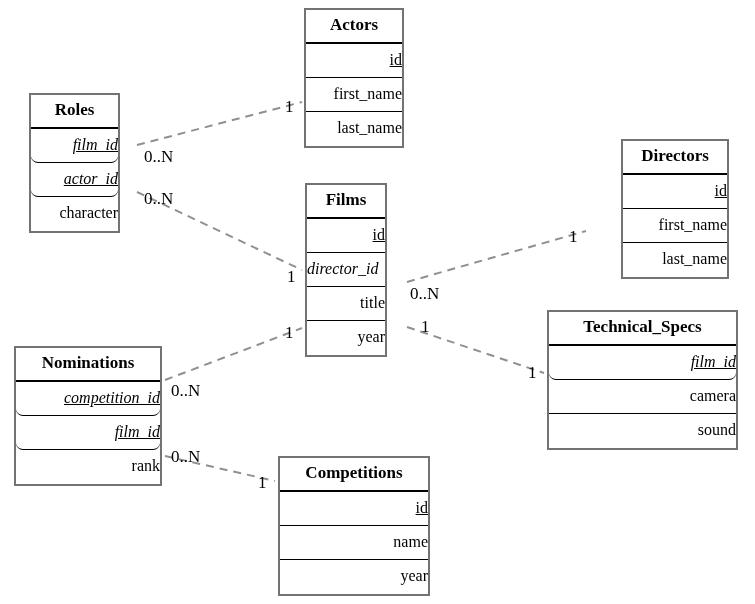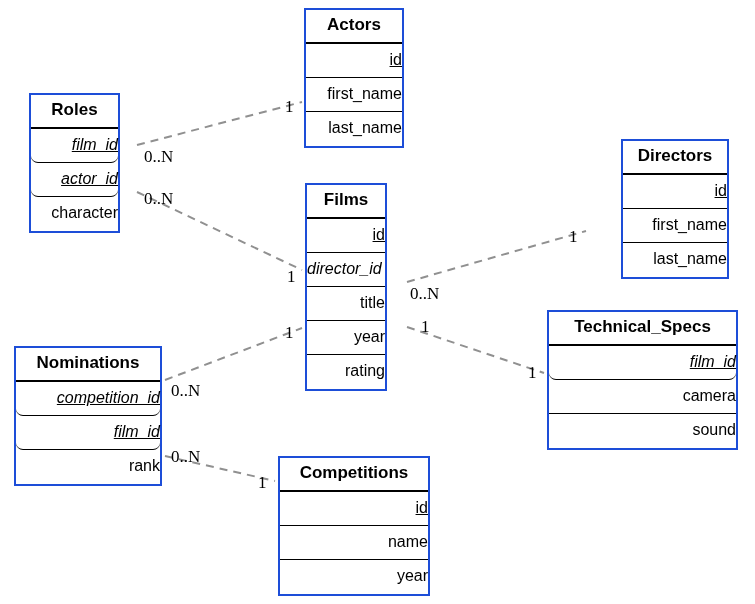--- a/index.html
+++ b/index.html
@@ -19,22 +19,23 @@
     position: absolute;
     left: 0;
     top: 0;
     width: 755px;
     height: 604px;
     pointer-events: none;
   }
   .entity {
     position: absolute;
     box-sizing: border-box;
-    border: 2px solid #1d4ed8;
+    border: 2px solid #737373;
     background: #737373;
+    font-family: Liberation Serif, serif;
   }
   .entity-title {
     box-sizing: border-box;
     height: 34px;
     line-height: 30px;
     text-align: center;
     font-weight: bold;
     font-size: 17px;
     color: #000000;
     border-bottom: 2px solid #000000;
@@ -131,21 +132,20 @@
         <div class="attr plain">last_name</div>
       </div>
     </div>
     <div class="entity" style="left: 305px; top: 183px; width: 82px;">
       <div class="entity-title">Films</div>
       <div class="attr-list">
         <div class="attr pk">id</div>
         <div class="attr fk left">director_id</div>
         <div class="attr plain">title</div>
         <div class="attr plain">year</div>
-        <div class="attr plain">rating</div>
       </div>
     </div>
     <div class="entity" style="left: 547px; top: 310px; width: 191px;">
       <div class="entity-title">Technical_Specs</div>
       <div class="attr-list">
         <div class="attr fkpk">film_id</div>
         <div class="attr plain">camera</div>
         <div class="attr plain">sound</div>
       </div>
     </div>

